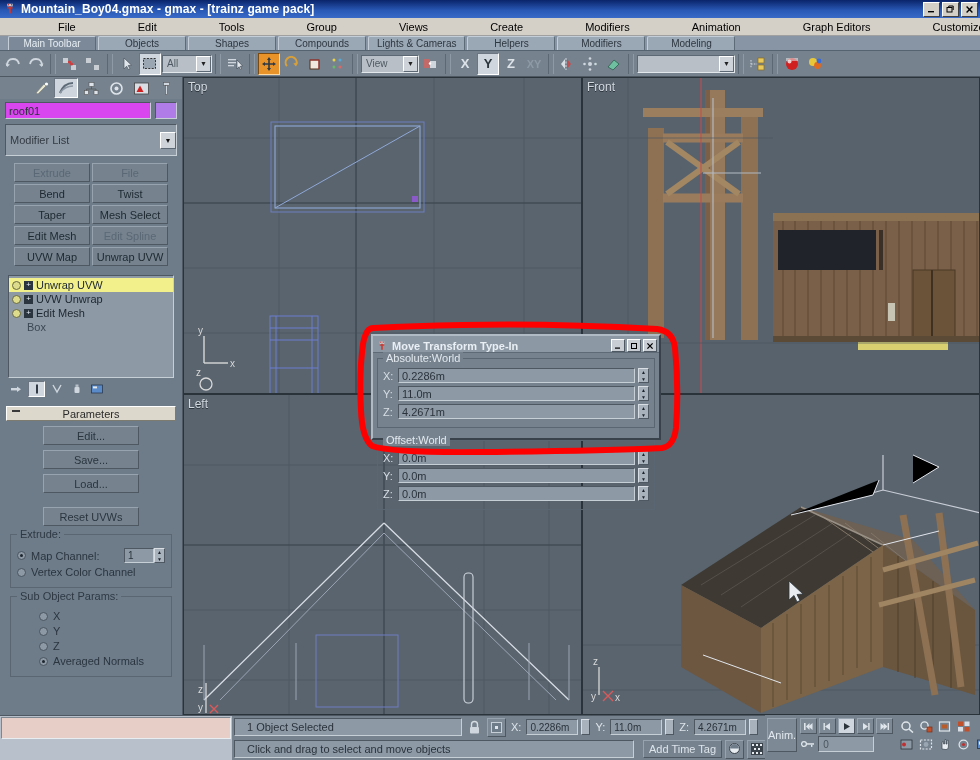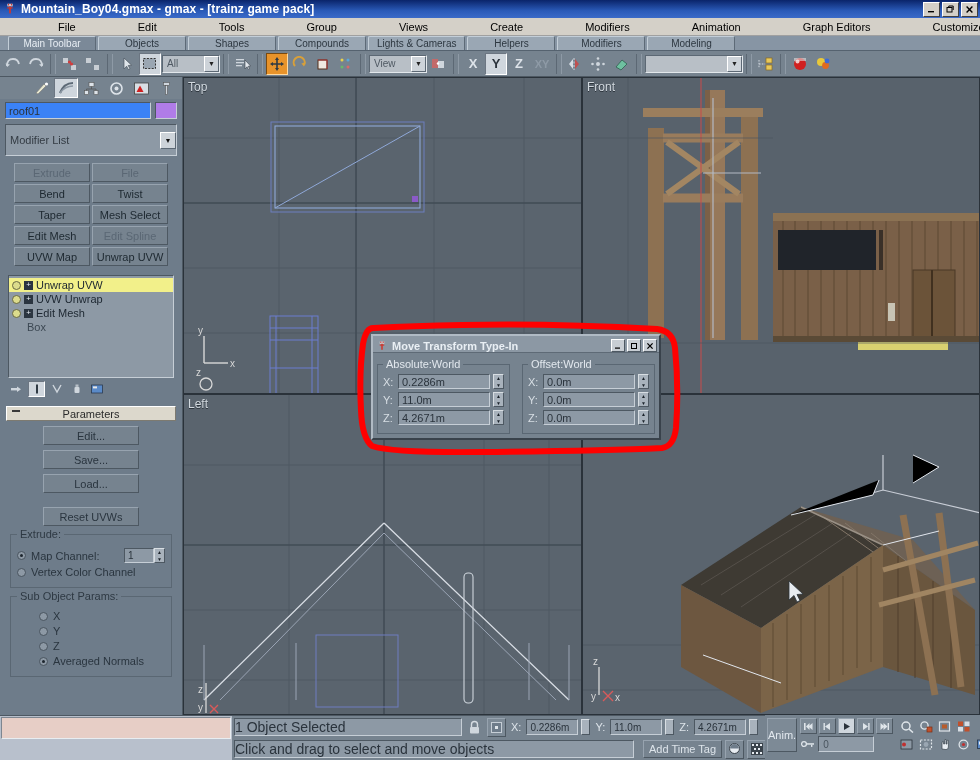--- a/index.html
+++ b/index.html
@@ -89,21 +89,21 @@
   .cmdpanel {
     position:absolute; left:0; top:77px; width:183px; bottom:45px;
     background:#6e7c8a; border-right: 1px solid #4d5862;
     overflow:hidden;
   }
   .cp-tabs { height:22px; display:flex; align-items:center; justify-content:flex-end; gap:1px; padding-right:4px; background:#76838f;}
   .cp-tab { width:24px;height:20px; display:flex;align-items:center;justify-content:center; border:1px solid transparent;}
   .cp-tab.on { background:#cfd6dd; border-color:#6c7682 #fff #fff #6c7682;}
   .namerow { display:flex; gap:4px; padding:3px 5px 2px 5px; }
   .namefield {
-    flex:1 1 auto; height:17px; background:#3b82f6;
+    flex:1 1 auto; height:17px; background:#d946ef;
     border:1px solid; border-color:#4d5862 #c6ced6 #c6ced6 #4d5862;
     color:#2b333b; font-size:11px; padding:1px 3px; display:flex; align-items:center;
   }
   .colorchip { width:22px;height:17px;background:#b07ce8; border:1px solid; border-color:#4d5862 #c6ced6 #c6ced6 #4d5862;}
   .modlist {
     margin:3px 5px; height:32px; background:#8d99a5;
     border:1px solid; border-color:#4d5862 #c6ced6 #c6ced6 #4d5862;
     display:flex; align-items:center; padding-left:4px; color:#333b43; font-size:11px;
   }
   .modlist .arrow {
@@ -168,21 +168,21 @@
   .dlg {
     position:absolute; left:371px; top:334px; width:290px; height:106px;
     background:#76838f;
     border:2px solid; border-color:#b0bac4 #39424b #39424b #b0bac4;
     z-index:50;
   }
   .dlg-tb { height:17px; display:flex; align-items:center; padding:3px 2px 0 3px; background:#8c98a4; border-bottom:1px solid #5e6a76;}
   .dlg-ttl { font-size:11px; color:#e9eff4; margin-left:4px; font-weight:bold; flex:1 1 auto;}
   .dlg-btns{display:flex;gap:2px;}
   .dlg-btn{width:14px;height:13px;background:#c8ced4;border:1px solid;border-color:#fff #4d5862 #4d5862 #fff;display:flex;align-items:center;justify-content:center;font-size:8px;color:#111;}
-  .dlg-body{display:flex; padding:11px 4px; gap:12px;}
+  .dlg-body{display:flex; padding:5px 4px; gap:12px;flex-direction:column;}
   .dgroup{flex:1; border:1px solid #5a6773; padding:9px 5px 5px 5px; position:relative;}
   .dgroup>.glabel{position:absolute;top:-7px;left:5px;background:#76838f;padding:0 3px;font-size:11px;color:#e2e8ee;}
   .drow{display:flex;align-items:center;gap:3px;margin-bottom:3px;}
   .dlbl{width:12px;color:#d7dee4;font-size:11px;}
   .dfield{flex:1;height:15px;background:#8d99a5;border:1px solid;border-color:#4d5862 #c6ced6 #c6ced6 #4d5862;display:flex;align-items:center;padding-left:3px;color:#2a333c;font-size:11px;}
   .dspin{width:11px;height:15px;background:#a8b2bc;border:1px solid;border-color:#d8dee3 #4d5862 #4d5862 #d8dee3;display:flex;flex-direction:column;}
   .dspin div{flex:1;display:flex;align-items:center;justify-content:center;font-size:5px;color:#1b232b;}
 
   
   .annot { position:absolute; left:352px; top:318px; width:330px; height:140px; z-index:60; pointer-events:none; }
@@ -192,21 +192,21 @@
     position:absolute; left:0; bottom:0; width:232px; height:45px; background:#b8c0cc;
     border-top:1px solid #4d5862;
   }
   .lst-pink { height:22px; background:#e7cec6; border:1px solid; border-color:#7e8690 #e8edf1 #e8edf1 #7e8690; margin:1px;}
   .lst-white { height:18px; background:#fff; border:1px solid; border-color:#7e8690 #e8edf1 #e8edf1 #7e8690; margin:1px; color:#3333cc; font-family:"Liberation Mono", monospace; font-size:10px; padding:2px 3px; }
   .statusbars { position:absolute; left:232px; right:0; bottom:0; height:45px; background:#76838f; border-top:1px solid #4d5862;}
   .sbrow { display:flex; align-items:center; height:22px; gap:3px; padding:1px 2px;}
   .sfield {
     height:18px; background:#8d99a5;
     border:1px solid; border-color:#4d5862 #c6ced6 #c6ced6 #4d5862;
-    display:flex; align-items:center; padding-left:0; color:#2a333c; font-size:14px;
+    display:flex; align-items:center; padding-left:12px; color:#2a333c; font-size:11px;
   }
   .coordlbl{color:#dde4ea;font-size:11px;padding:0 2px;}
   .cfield{width:52px;height:16px;background:#8d99a5;border:1px solid;border-color:#4d5862 #c6ced6 #c6ced6 #4d5862;display:flex;align-items:center;padding-left:3px;color:#2a333c;font-size:10px;}
   .cspin{width:9px;height:16px;background:#a8b2bc;border:1px solid;border-color:#d8dee3 #4d5862 #4d5862 #d8dee3;display:flex;flex-direction:column;}
   .cspin div{flex:1;}
   .gridlbl{height:16px;background:#76838f;border:1px solid #5a6773;display:flex;align-items:center;padding:0 6px;color:#e0e6ec;font-size:11px;}
   .sbtn{height:18px;background:#76838f;border:1px solid;border-color:#97a3af #4d5862 #4d5862 #97a3af;display:flex;align-items:center;justify-content:center;color:#dde4ea;font-size:11px;padding:0 5px;}
   .ibtn{width:19px;height:19px;border:1px solid;border-color:#97a3af #4d5862 #4d5862 #97a3af;background:#7d8a96;display:flex;align-items:center;justify-content:center;}
   .animbox{position:absolute;right:0;bottom:0;width:215px;height:45px;background:#76838f;}
   .animbtn{width:40px;height:34px;background:#7d8a96;border:1px solid;border-color:#97a3af #4d5862 #4d5862 #97a3af;display:flex;align-items:center;justify-content:center;color:#e2e8ee;font-size:11px;}
@@ -305,21 +305,21 @@
     <div class="tbtn">
         <svg width="18" height="16" viewBox="0 0 18 16">
           <path d="M6 2 L6 13 L8.6 10.2 L10.4 13.6 L12 12.7 L10.2 9.5 L13.6 9.2 Z" fill="#dfe5ea" stroke="#4a545e" stroke-width=".7"></path>
         </svg>
       </div>
     <div class="tbtn onw">
         <svg width="18" height="16" viewBox="0 0 18 16">
           <rect x="2.5" y="2.5" width="12" height="10" fill="#9aa6b2" stroke="#333" stroke-width="1" stroke-dasharray="2 1.4"></rect>
         </svg>
       </div>
-    <div class="tbcombo" style="width:58px">
+    <div class="tbcombo" style="width:50px">
       <span>All</span>
       <span class="arrow">▼</span>
     </div>
     <div class="tsep"></div>
     <div class="tbtn">
         <svg width="18" height="16" viewBox="0 0 18 16">
           <rect x="2" y="3" width="8" height="1.3" fill="#cfd6dd"></rect>
           <rect x="2" y="6" width="8" height="1.3" fill="#cfd6dd"></rect>
           <rect x="2" y="9" width="6" height="1.3" fill="#cfd6dd"></rect>
           <path d="M11 4 L11 13 L13 10.8 L14.4 13.4 L15.6 12.7 L14.2 10.3 L16.6 10 Z" fill="#e3e8ed" stroke="#39424b" stroke-width=".6"></path>

